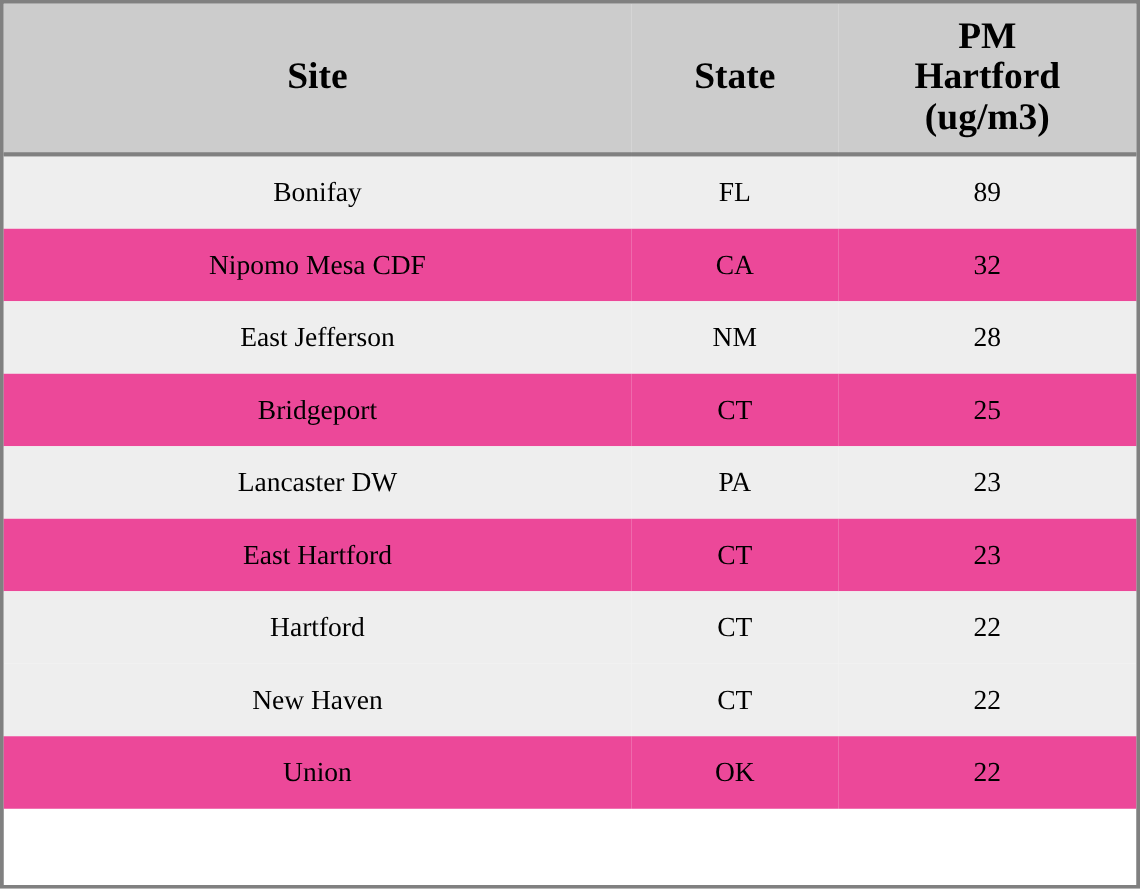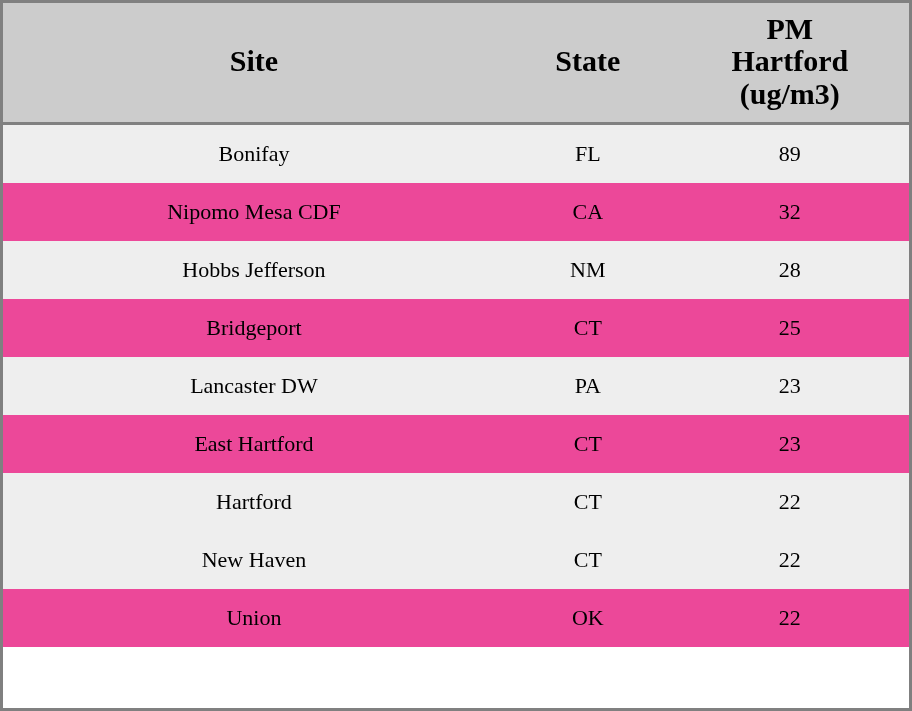--- a/index.html
+++ b/index.html
@@ -90,21 +90,21 @@
         <td>Bonifay</td>
         <td>FL</td>
         <td>89</td>
       </tr>
       <tr class="row-even">
         <td>Nipomo Mesa CDF</td>
         <td>CA</td>
         <td>32</td>
       </tr>
       <tr class="row-odd">
-        <td>Hobbs Jefferson</td>
+        <td>East Jefferson</td>
         <td>NM</td>
         <td>28</td>
       </tr>
       <tr class="row-even">
         <td>Bridgeport</td>
         <td>CT</td>
         <td>25</td>
       </tr>
       <tr class="row-odd">
         <td>Lancaster DW</td>

